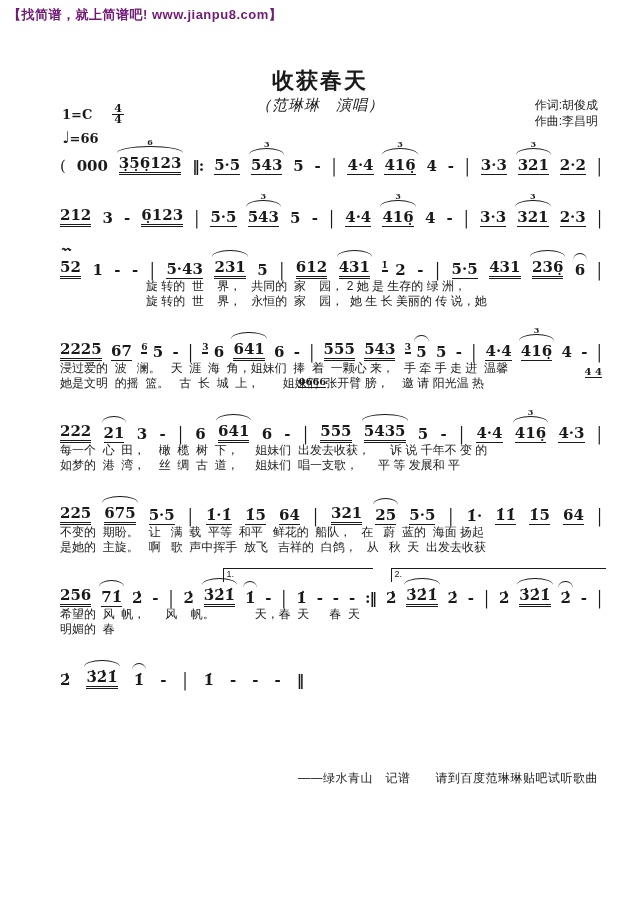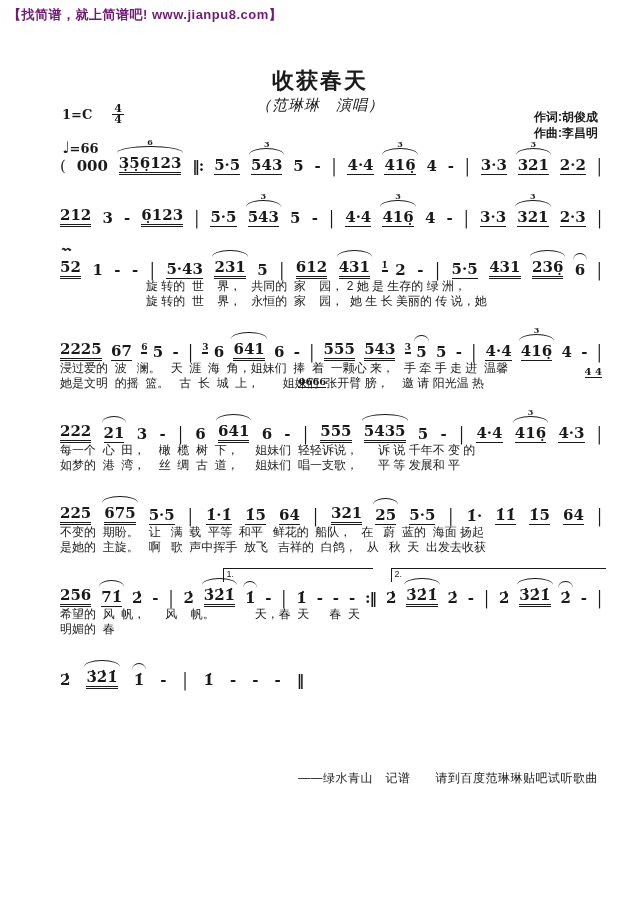--- a/index.html
+++ b/index.html
@@ -2,27 +2,27 @@
 <html><head>
 <meta charset="utf-8">
 <style>
   html,body{margin:0;padding:0;background:#fff;}
   body{width:640px;height:906px;position:relative;overflow:hidden;
        font-family:"Liberation Sans",sans-serif;color:#1a1a1a;}
   .banner{position:absolute;top:6px;left:8px;font-size:13px;font-weight:bold;letter-spacing:.5px;}
   .title{position:absolute;top:66px;left:0;width:100%;text-align:center;
          font-size:22px;font-weight:bold;letter-spacing:2px;}
   .subtitle{position:absolute;top:96px;left:0;width:100%;text-align:center;font-size:15px;letter-spacing:1px;font-style:italic;}
-  .credits{position:absolute;top:109px;right:42px;font-size:12px;line-height:16px;text-align:left;font-weight:bold;}
+  .credits{position:absolute;top:97px;right:42px;font-size:12px;line-height:16px;text-align:left;font-weight:normal;}
   .keysig{position:absolute;top:104px;left:62px;font-size:13px;font-weight:bold;
           font-family:"DejaVu Serif",serif;}
   .keyrow{display:flex;align-items:center;gap:20px;}
   .frac{display:inline-flex;flex-direction:column;align-items:center;font-size:11px;line-height:10px;}
   .frac .top{border-bottom:1px solid #1a1a1a;padding:0 2px;}
-  .tempo{margin-top:13px;font-size:13px;}
+  .tempo{margin-top:3px;font-size:13px;}
   .tempo .notehead{font-size:16px;}
 
   #score{position:absolute;top:136px;left:60px;width:542px;}
   .system{position:relative;margin-bottom:13px;}
   .mrow{display:flex;justify-content:space-between;align-items:flex-end;
         padding-top:17px;min-height:22px;}
   .mrow.short{justify-content:flex-start;gap:16px;}
   .tok{position:relative;font-family:"DejaVu Serif",serif;font-weight:bold;
        font-size:15px;line-height:18px;white-space:nowrap;}
   .u1{border-bottom:1px solid #1a1a1a;}
@@ -194,21 +194,21 @@
         <span class="tok u2">555</span>
         <span class="tok u2">5435<span class="arc"></span></span>
         <span class="tok">5</span>
         <span class="tok">-</span>
         <span class="tok bar">|</span>
         <span class="tok u1">4·4</span>
         <span class="tok u1">416̣<span class="arc"></span><span class="arclbl">3</span></span>
         <span class="tok u1">4·3</span>
         <span class="tok bar">|</span>
       </div>
-      <div class="lyr">每一个  心  田，    橄  榄  树  下，     姐妹们  轻轻诉说，      诉 说 千年不 变 的</div>
+      <div class="lyr">每一个  心  田，    橄  榄  树  下，     姐妹们  出发去收获，      诉 说 千年不 变 的</div>
       <div class="lyr">如梦的  港  湾，    丝  绸  古  道，     姐妹们  唱一支歌，      平 等 发展和 平</div>
     </div>
     <div class="system">
       <div class="mrow">
         <span class="tok u2">225</span>
         <span class="tok u2">675<span class="arc"></span></span>
         <span class="tok u1">5·5</span>
         <span class="tok bar">|</span>
         <span class="tok u1">1̇·1̇</span>
         <span class="tok u1">1̇5</span>

